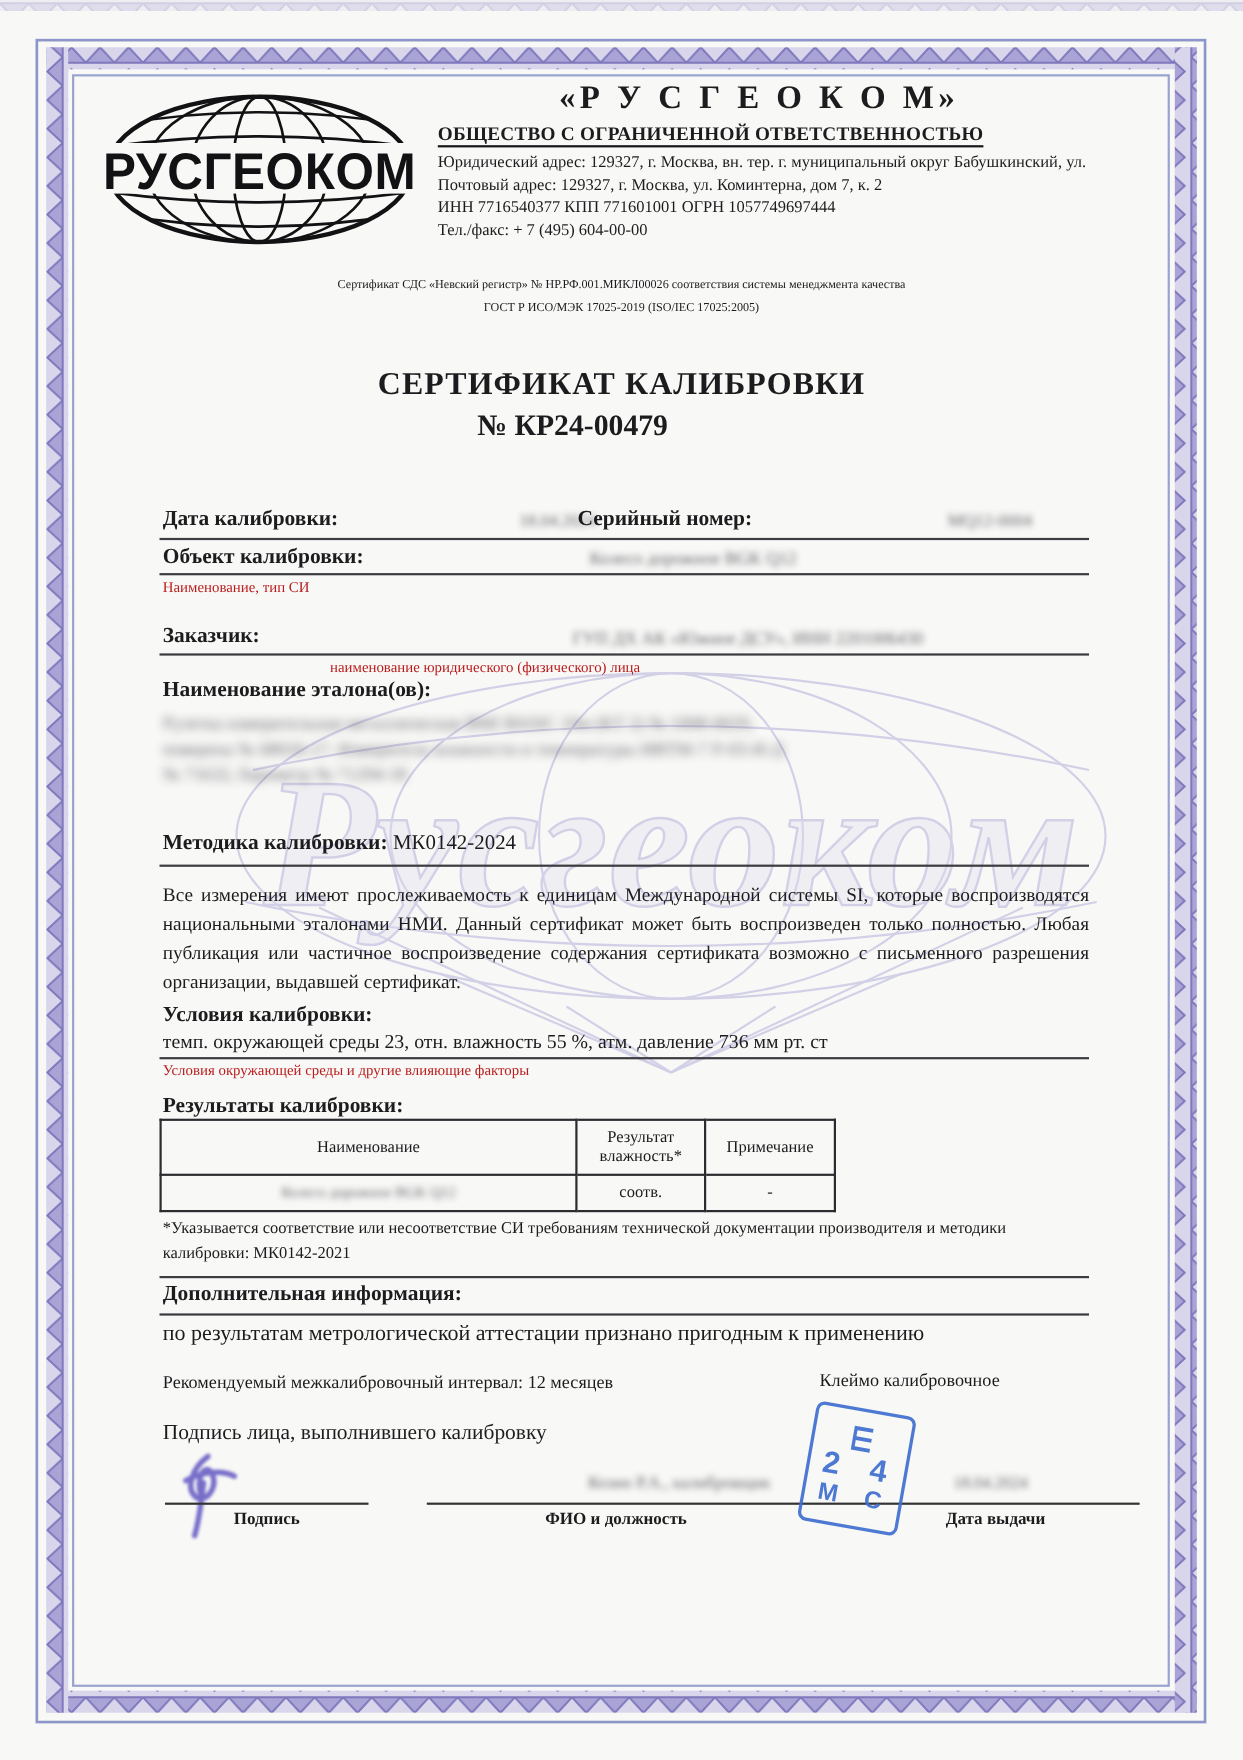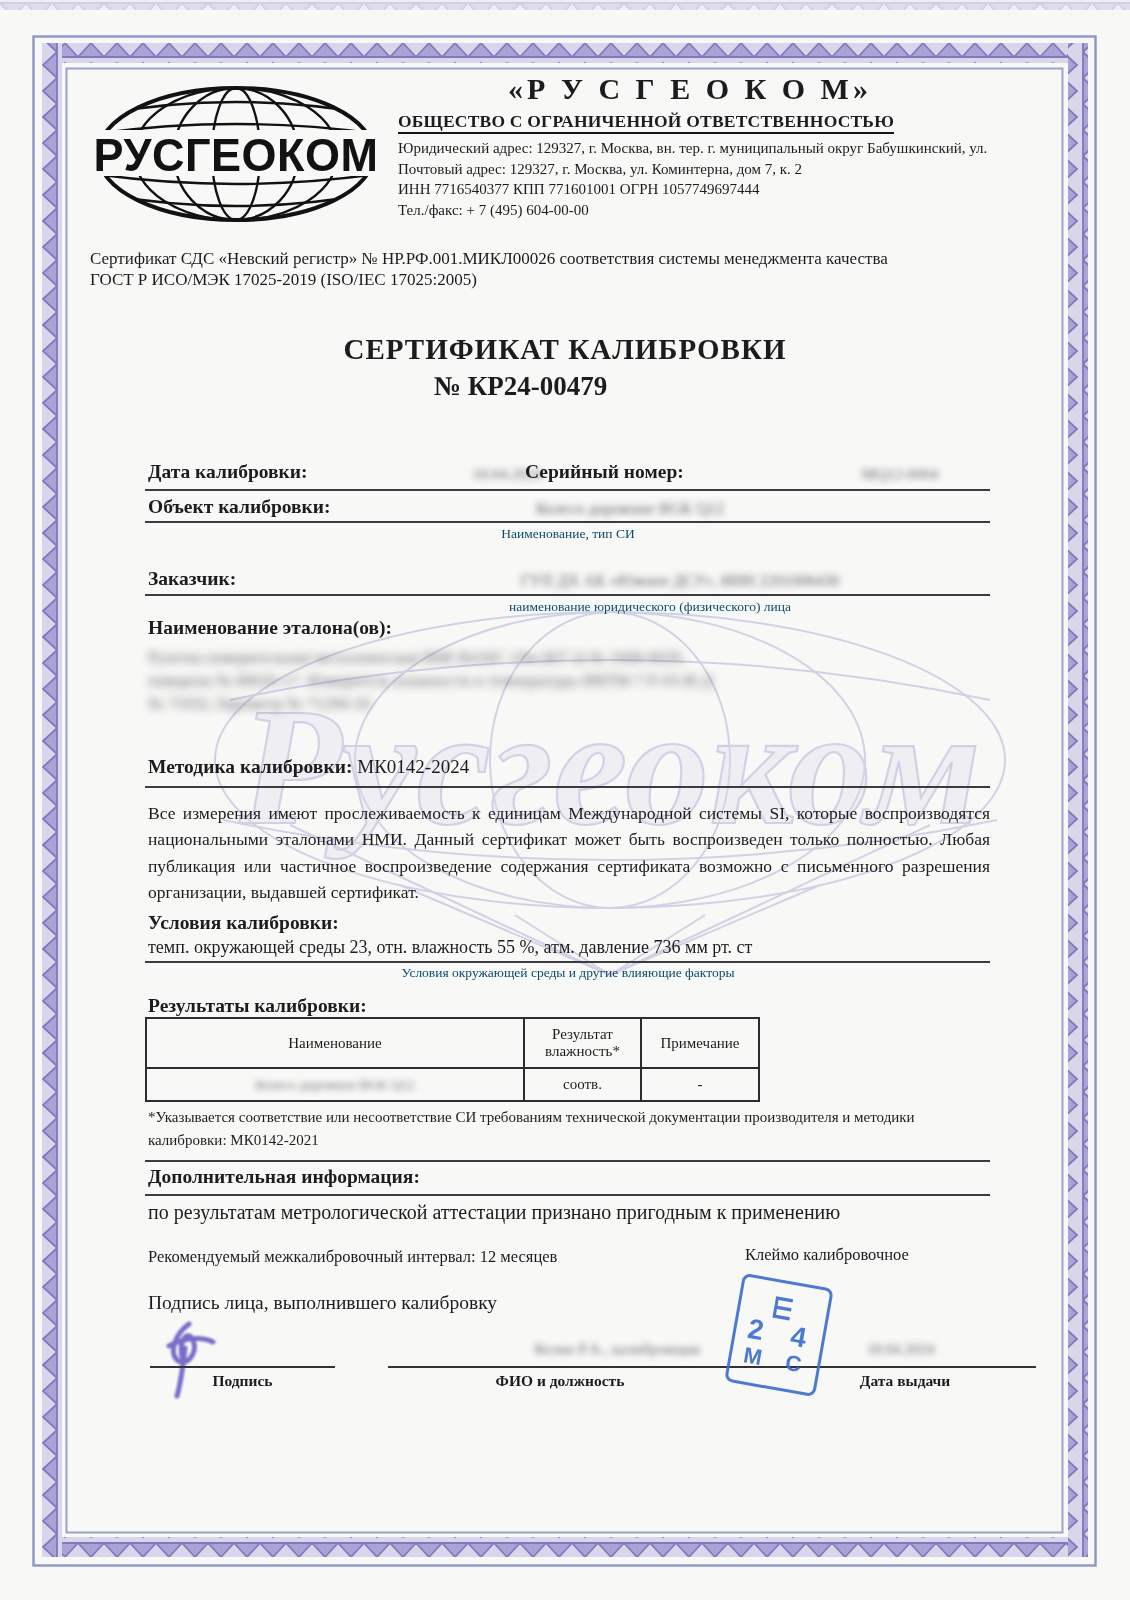--- a/index.html
+++ b/index.html
@@ -8,31 +8,31 @@
     position:relative;
     width:1130px;height:1600px;
     background:#f8f8f6;
     font-family:"Liberation Serif", serif;
     color:#1c1c1e;
     overflow:hidden;
   }
   .abs{position:absolute;}
   .rule{position:absolute;height:2px;background:#3b3b40;}
   .lbl{font-weight:bold;font-size:19.5px;}
-  .caption{font-size:13.5px;color:#0c4a6e;text-align:center;}
+  .caption{font-size:13.5px;color:#b91c1c;text-align:left;}
   .blur{filter:blur(3px);color:#55555c;opacity:.9;}
   .blur-strong{filter:blur(4.2px);color:#4c4c58;opacity:.85;}
   .content{position:absolute;inset:0;z-index:2;}
   .wm{position:absolute;z-index:1;opacity:.30;}
   .border-svg{position:absolute;inset:0;z-index:0;}
   
   .company-title{font-size:30px;font-weight:600;letter-spacing:4px;text-align:center;}
   .ooo-line{font-size:17.5px;font-weight:bold;border-bottom:2px solid #15151a;display:inline-block;letter-spacing:.2px;}
   .addr{font-size:15px;line-height:20.5px;}
-  .accred{font-size:17px;line-height:20.5px;}
+  .accred{font-size:11px;line-height:20.5px;text-align:center;}
   .doc-title{font-size:29px;font-weight:bold;text-align:center;letter-spacing:1px;}
   .doc-number{font-size:27px;font-weight:bold;text-align:center;}
   .para{font-size:17.5px;line-height:26.3px;text-align:justify;}
   .val{font-size:17.5px;}
   
   table.results{border-collapse:collapse;font-size:15px;}
   table.results td{border:2px solid #2b2b30;text-align:center;vertical-align:middle;padding:2px 4px;}
   
   .stamp{
     position:absolute;left:733px;top:1280px;width:86px;height:104px;

